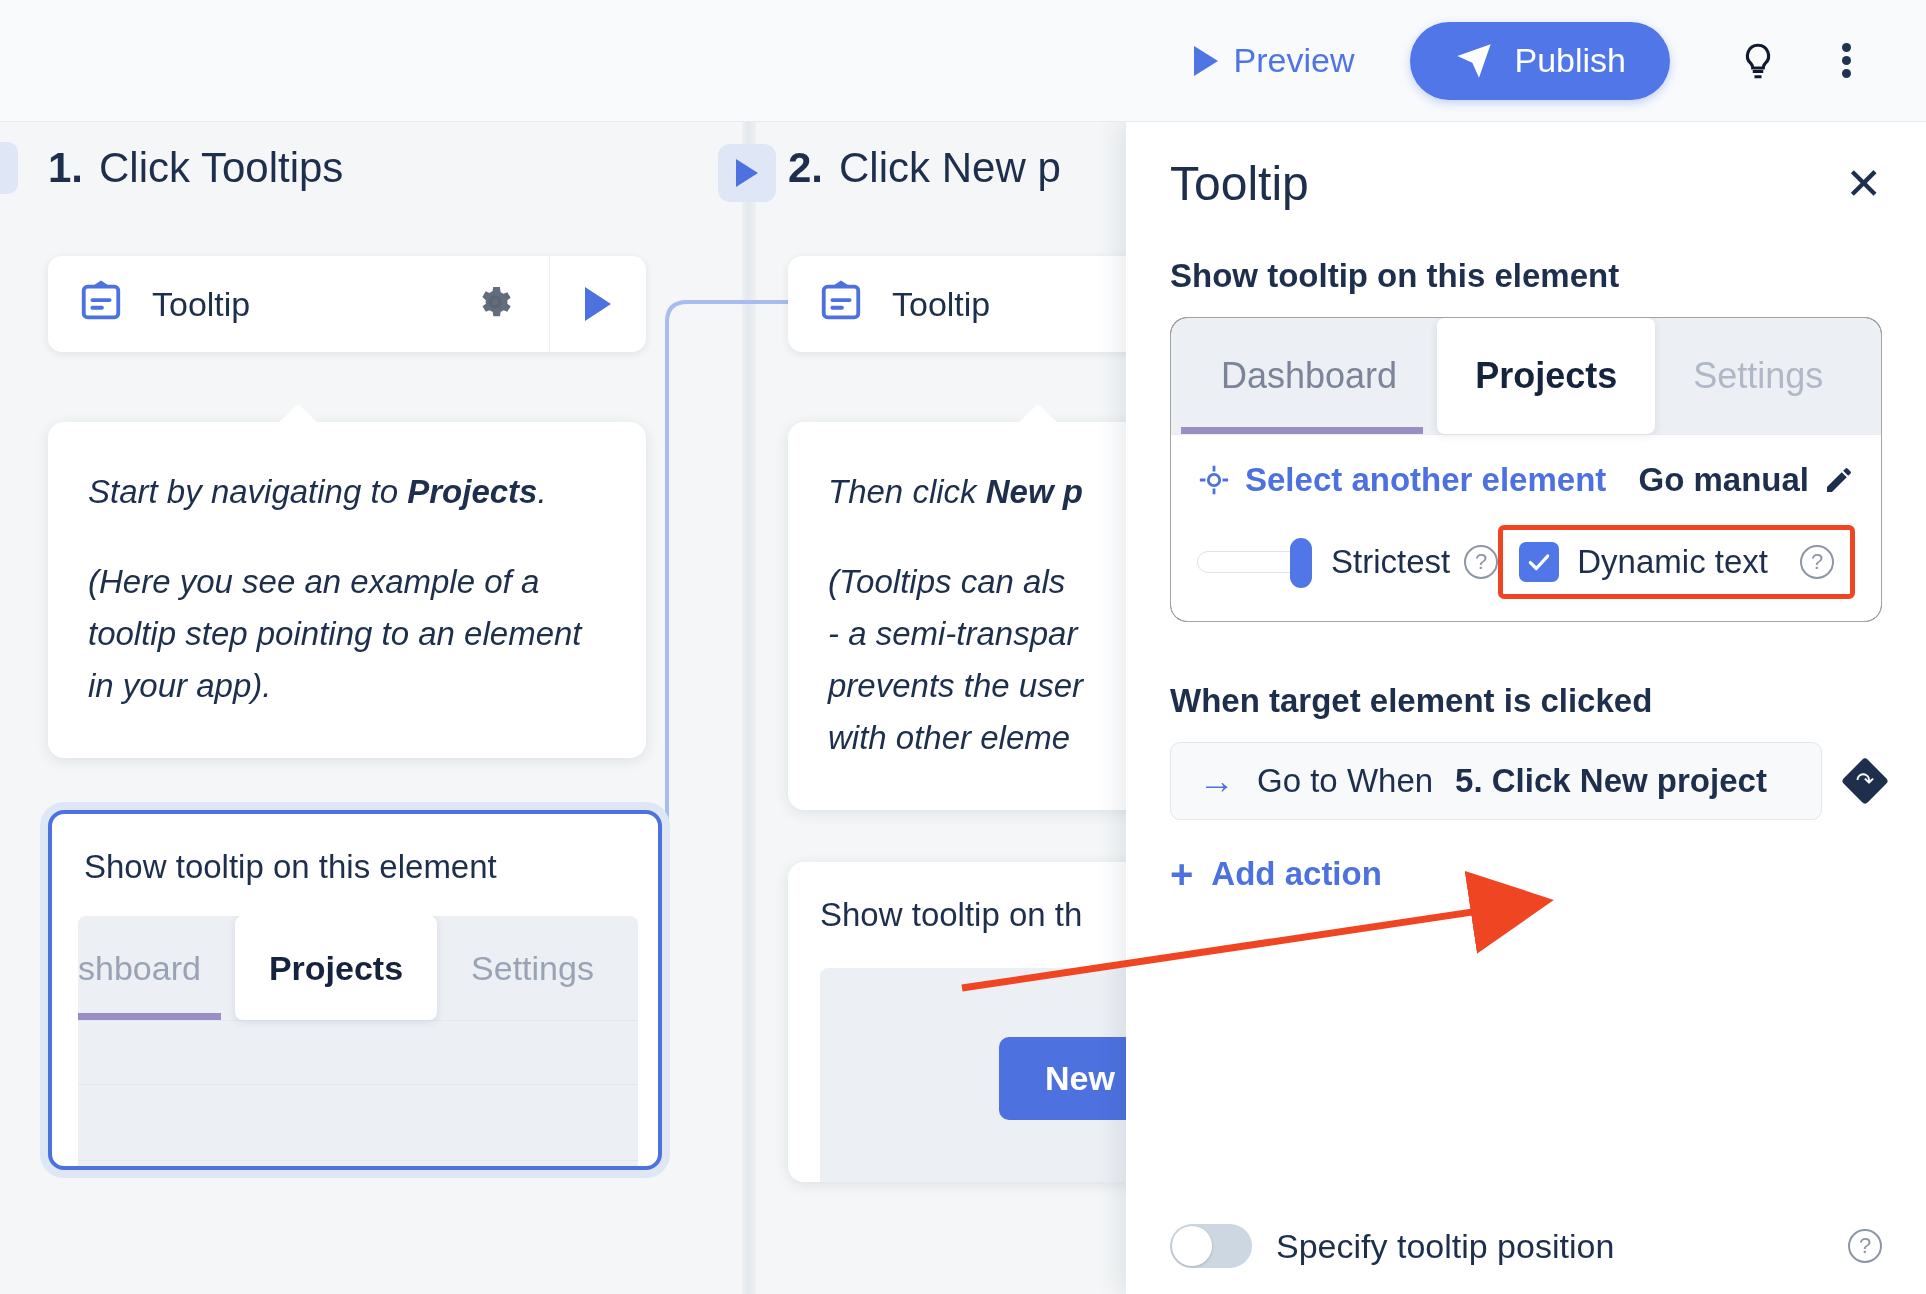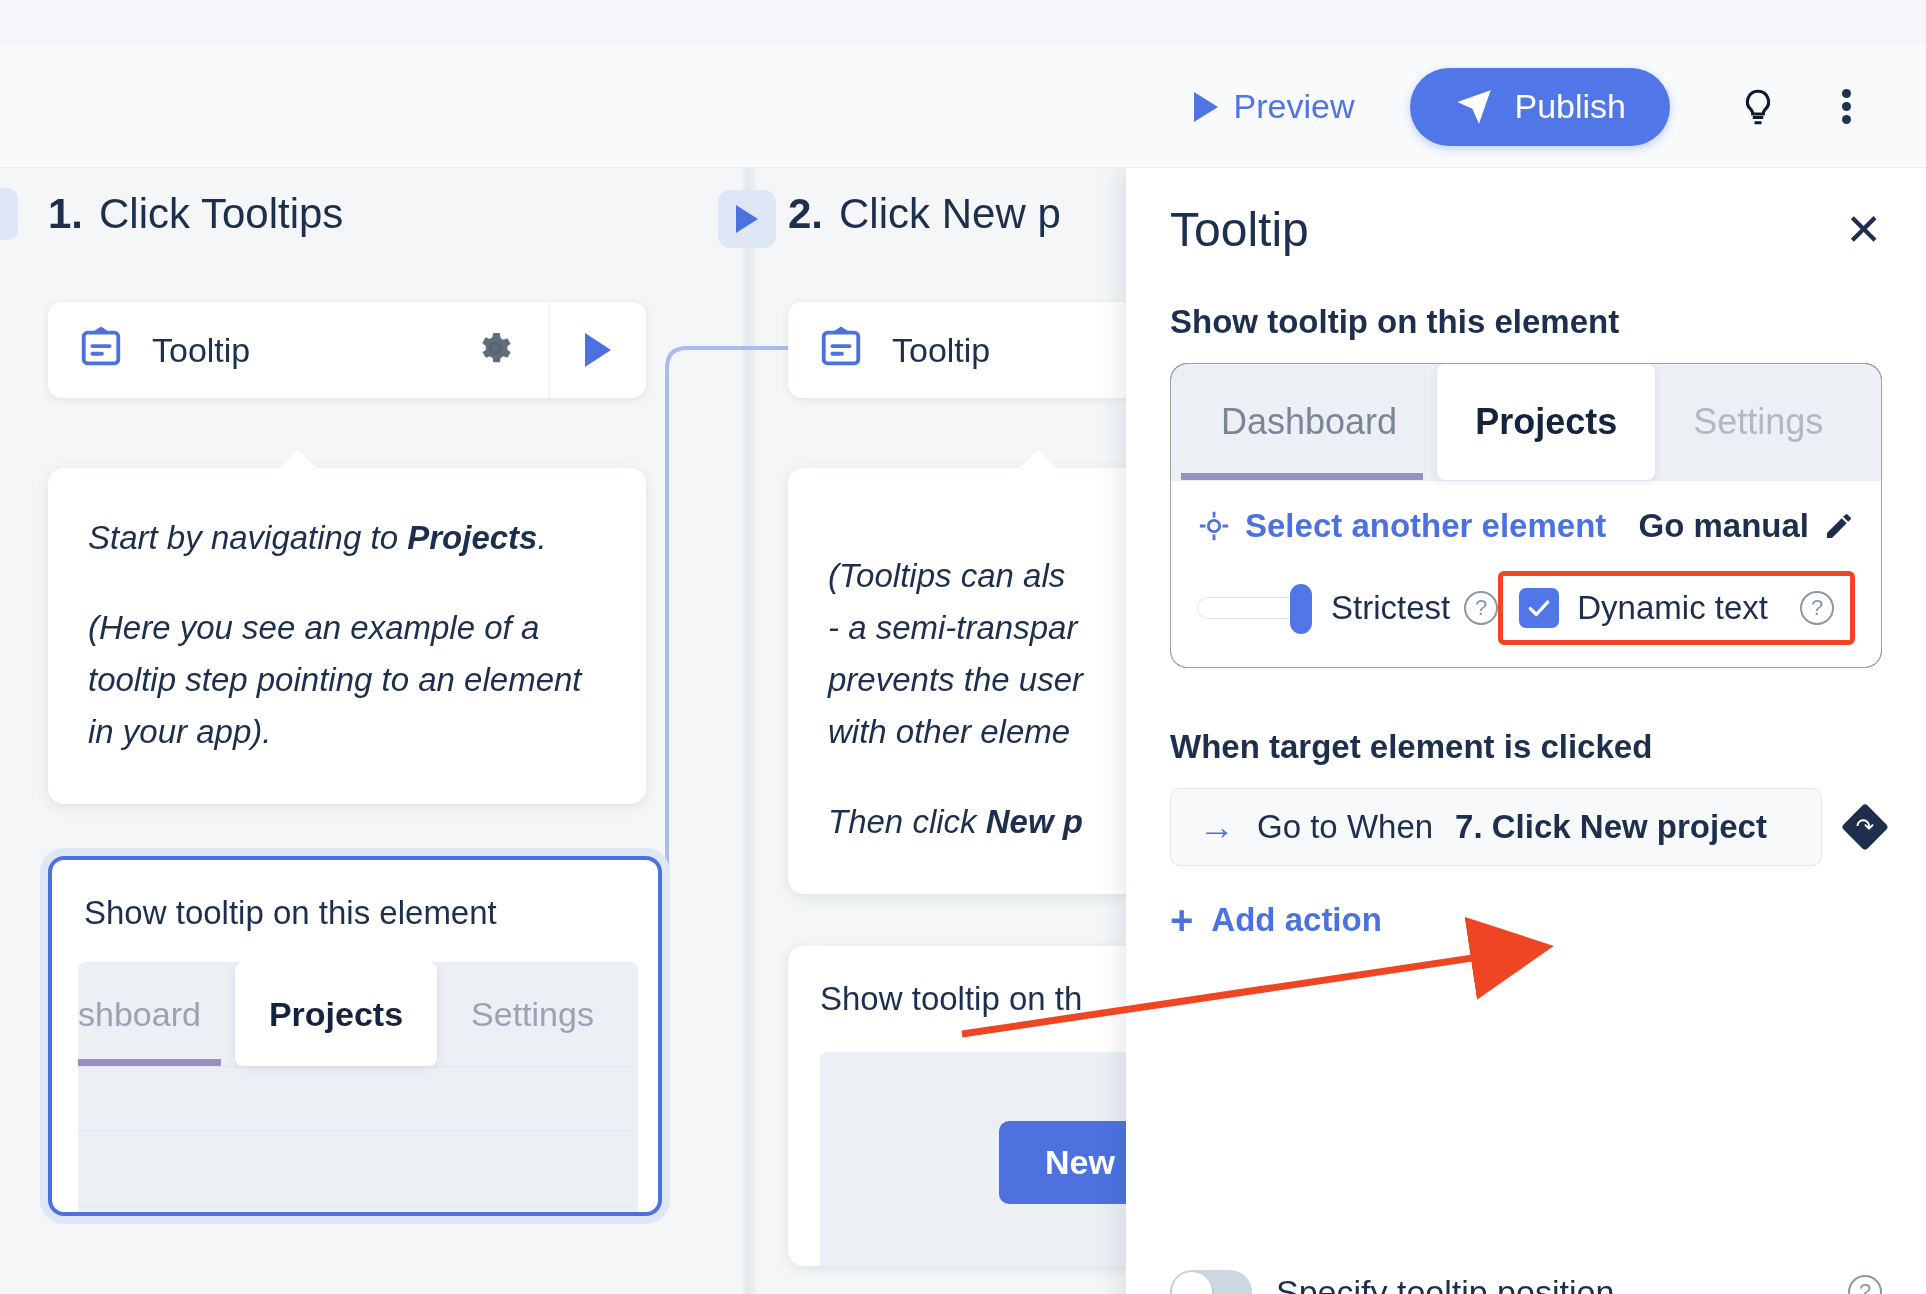--- a/index.html
+++ b/index.html
@@ -2,21 +2,21 @@
 <html><head>
 <meta charset="utf-8">
 <style>
   * { box-sizing: border-box; margin: 0; padding: 0; }
   html, body {
     width: 1926px; height: 1294px;
     font-family: "Liberation Sans", sans-serif;
     background: #f4f6f9;
     overflow: hidden;
   }
-  #root { position: relative; width: 1926px; height: 1090px; margin-top: 46px; }
+  #root { position: relative; width: 1926px; height: 1090px; }
 
   
   .topbar {
     position: absolute; top: 0; left: 0; width: 1926px; height: 122px;
     background: #f8fafc;
     border-bottom: 1px solid #e6ebf1;
     display: flex; align-items: center; justify-content: flex-end;
     padding-right: 48px;
     z-index: 40;
   }
@@ -294,28 +294,28 @@
           <svg width="46" height="46" viewBox="0 0 24 24" fill="none" stroke="#4d72e0" stroke-width="2">
             <rect x="3" y="4" width="18" height="16" rx="2"></rect>
             <path d="M9 4l3-2 3 2"></path>
             <path d="M7.5 11h9M7.5 15h5" stroke-linecap="round"></path>
           </svg>
         </span>
         <span class="label">Tooltip</span>
       </div>
 
       <div class="bubble" style="margin:70px 0 0 18px; width:598px;">
+        <p>
+          <span>Then click </span><b>New p</b>
+        </p>
         <p style="margin-top:38px;">
           <span>(Tooltips can als</span><br>
           <span>- a semi-transpar</span><br>
           <span>prevents the user</span><br>
           <span>with other eleme</span>
-        </p>
-        <p>
-          <span>Then click </span><b>New p</b>
         </p>
       </div>
 
       <div class="elem-card" style="margin:52px 0 0 18px; width:614px; height:320px;">
         <div class="title">Show tooltip on th</div>
         <div class="mock" style="margin-top:34px; height:220px; display:flex; align-items:center; justify-content:center;">
           <div style="background:#4d72e0;color:#fff;font-size:34px;font-weight:700;padding:22px 46px;border-radius:10px;">
             <span>New p</span>
           </div>
         </div>
@@ -376,21 +376,21 @@
         </div>
       </div>
     </div>
 
     <div class="sec-label" style="padding-top:60px;">When target element is clicked</div>
 
     <div class="action-box">
       <div class="action-pill">
         <span class="arrow">→</span>
         <span>Go to When </span>
-        <b>7. Click New project</b>
+        <b>5. Click New project</b>
       </div>
       <div class="diamond">
           <span>↷</span>
         </div>
     </div>
 
     <div class="add-action">
       <span style="font-size:40px;line-height:1;">+</span>
       <span>Add action</span>
     </div>

